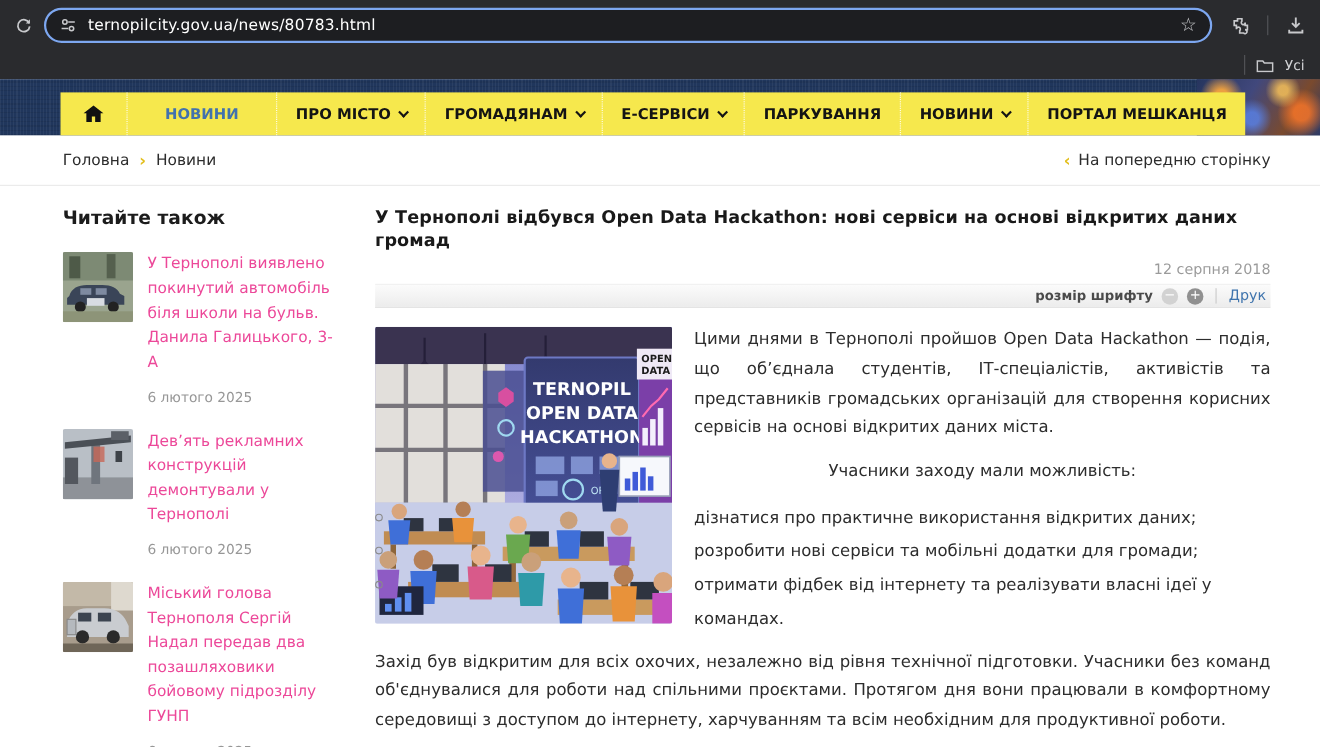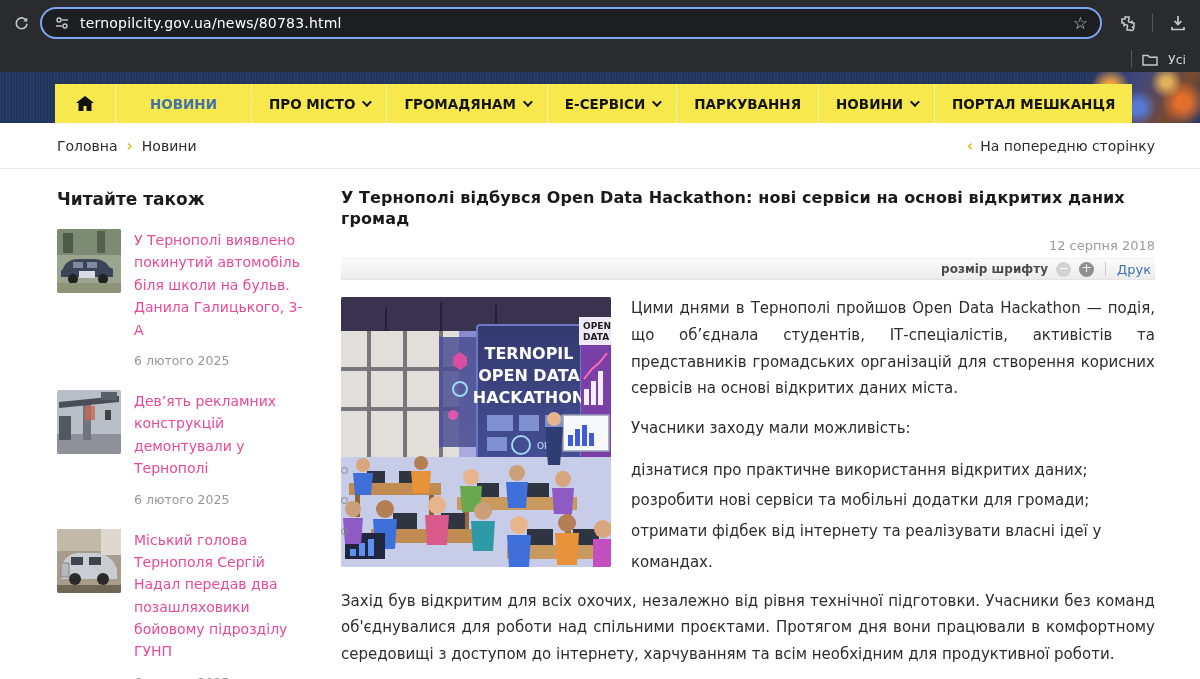--- a/index.html
+++ b/index.html
@@ -74,21 +74,21 @@
   .fs-label { font-size:12px; color:#4a4a4a; font-weight:bold; }
   .fs-btn { width:15px; height:15px; border-radius:50%; color:#fff; font-size:12px; line-height:13px;
     text-align:center; cursor:pointer; }
   .fs-minus { background:#d2d2d2; }
   .fs-plus { background:#909090; }
   .tb-sep { width:1px; height:14px; background:#c9c9c9; margin:0 3px; }
   .print-link { font-size:13px; color:#3f74ad; cursor:pointer; }
 
   .a-body { margin-top:15px; font-size:15px; line-height:1.78; color:#2d2d2d; }
   .a-body p { text-align:justify; margin-bottom:13px; }
-  .a-body p.no-just { text-align:left; }
+  .a-body p.no-just { text-align:center; }
   .a-image { float:left; width:270px; height:270px; margin:2px 20px 10px 0; position:relative;
     overflow:hidden; border-radius:2px; }
   .a-image svg { display:block; }
   ul.a-list { list-style:none; margin:0 0 10px 0; }
   ul.a-list li { line-height:2.05; color:#2d2d2d; position:relative; padding-left:13px; }
   ul.a-list li::before { content:""; position:absolute; left:0; top:12px; width:5px; height:5px;
     border:1px solid #8a8a8a; border-radius:50%; }
 </style>
 </head>
 <body>

